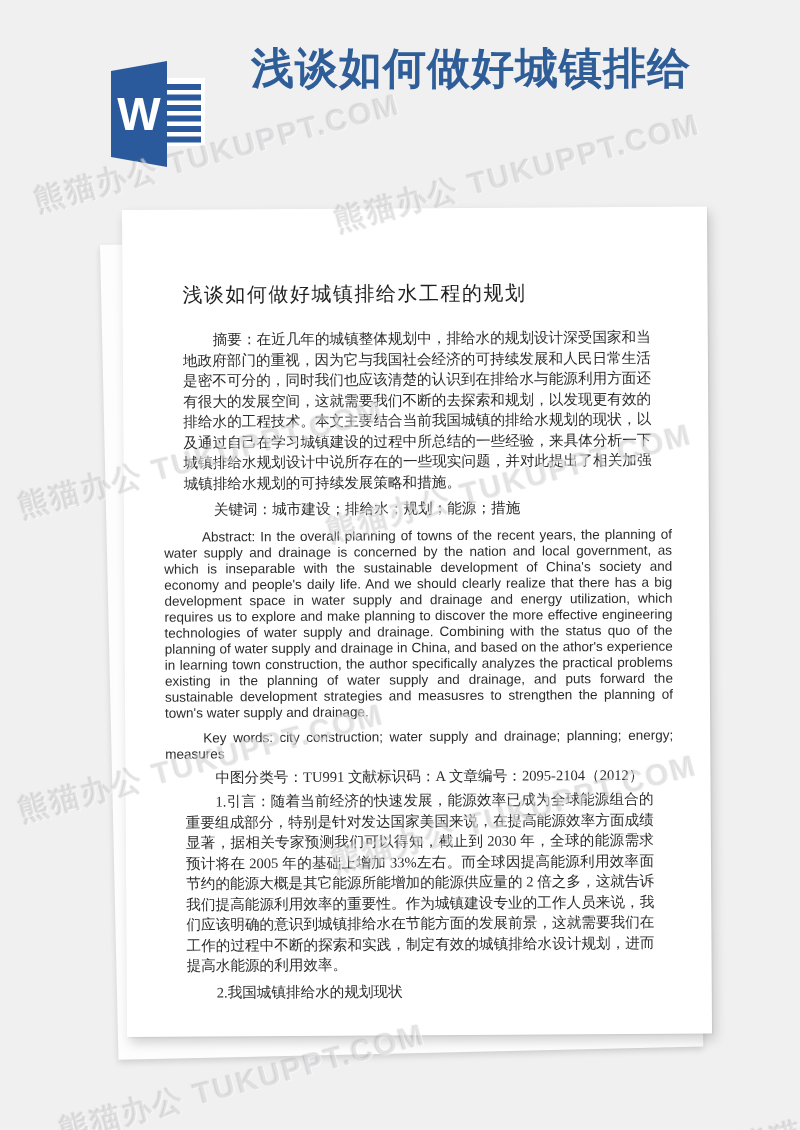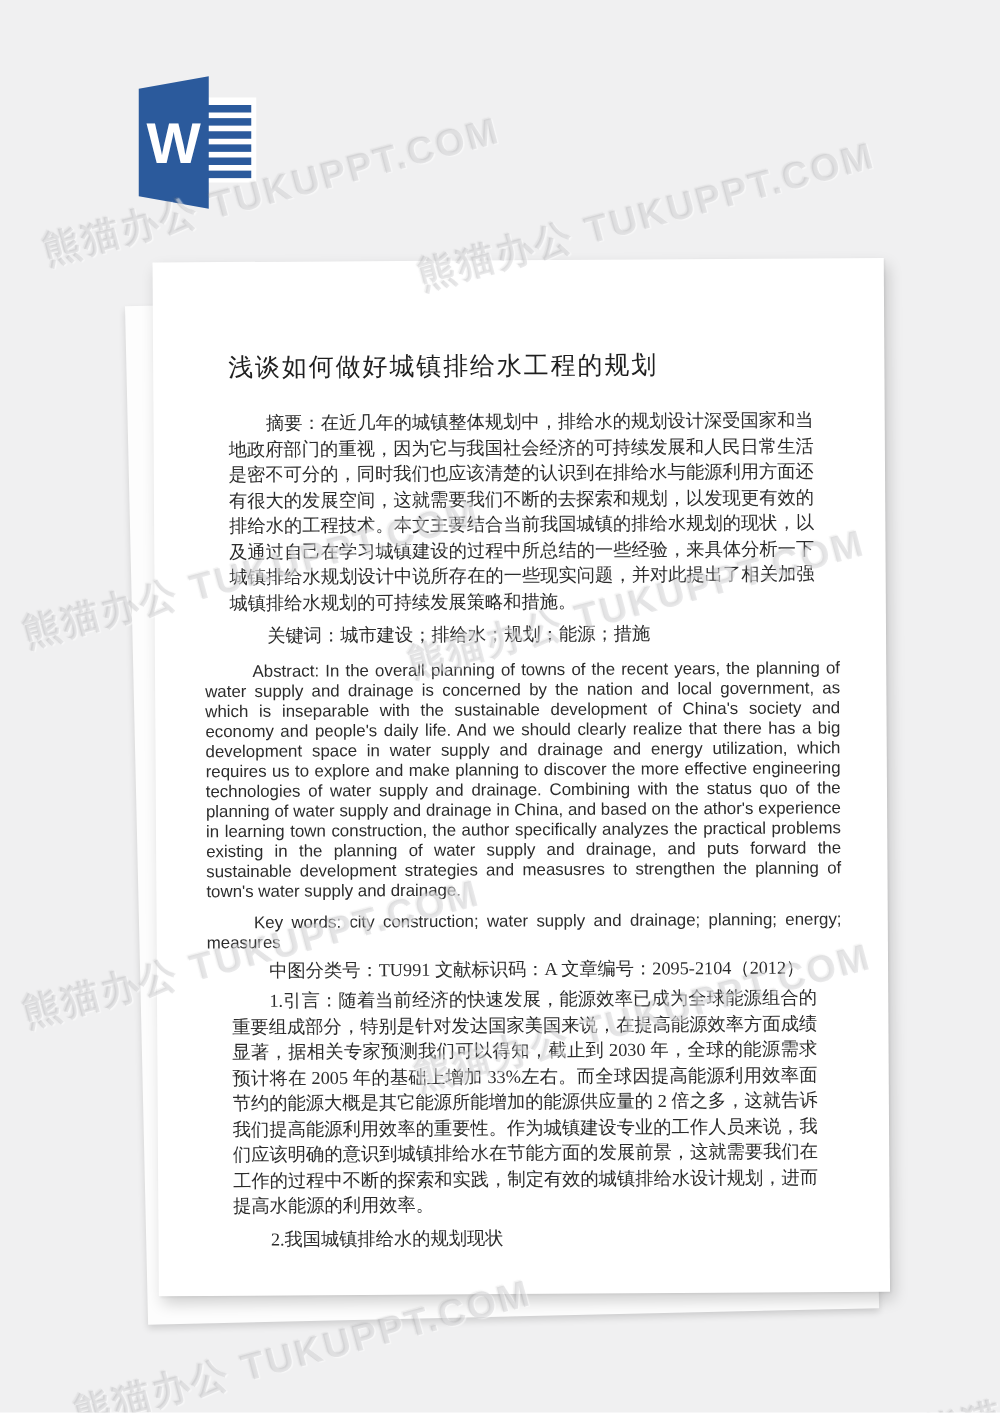--- a/index.html
+++ b/index.html
@@ -120,20 +120,21 @@
     <rect x="63" y="47" width="35" height="6" fill="#2b5a9c"></rect>
     <rect x="63" y="57.5" width="35" height="6" fill="#2b5a9c"></rect>
     <rect x="63" y="68" width="35" height="6" fill="#2b5a9c"></rect>
     <rect x="63" y="78.5" width="35" height="6" fill="#2b5a9c"></rect>
 
     <polygon points="8,13 64,3 64,109 8,99" fill="#2b5a9c"></polygon>
     <text x="36" y="72" text-anchor="middle" font-family="Liberation Sans, sans-serif" font-size="46" font-weight="bold" fill="#ffffff">W</text>
   </svg>
 
   <div class="main-title">
+    <div>浅谈如何做好城镇排给</div>
   </div>
 
   <div class="sheet-back"></div>
 
   <div class="sheet-main">
     <h1 class="doc-title">浅谈如何做好城镇排给水工程的规划</h1>
     <p class="cn p-abstract-cn">摘要：在近几年的城镇整体规划中，排给水的规划设计深受国家和当地政府部门的重视，因为它与我国社会经济的可持续发展和人民日常生活是密不可分的，同时我们也应该清楚的认识到在排给水与能源利用方面还有很大的发展空间，这就需要我们不断的去探索和规划，以发现更有效的排给水的工程技术。本文主要结合当前我国城镇的排给水规划的现状，以及通过自己在学习城镇建设的过程中所总结的一些经验，来具体分析一下城镇排给水规划设计中说所存在的一些现实问题，并对此提出了相关加强城镇排给水规划的可持续发展策略和措施。</p>
     <p class="cn p-keywords-cn">关键词：城市建设；排给水；规划；能源；措施</p>
     <p class="en p-abstract-en">Abstract: In the overall planning of towns of the recent years, the planning of water supply and drainage is concerned by the nation and local government, as which is inseparable with the sustainable development of China's society and economy and people's daily life. And we should clearly realize that there has a big development space in water supply and drainage and energy utilization, which requires us to explore and make planning to discover the more effective engineering technologies of water supply and drainage. Combining with the status quo of the planning of water supply and drainage in China, and based on the athor's experience in learning town construction, the author specifically analyzes the practical problems existing in the planning of water supply and drainage, and puts forward the sustainable development strategies and measusres to strengthen the planning of town's water supply and drainage.</p>
     <p class="en p-keywords-en">Key words: city construction; water supply and drainage; planning; energy; measures</p>

